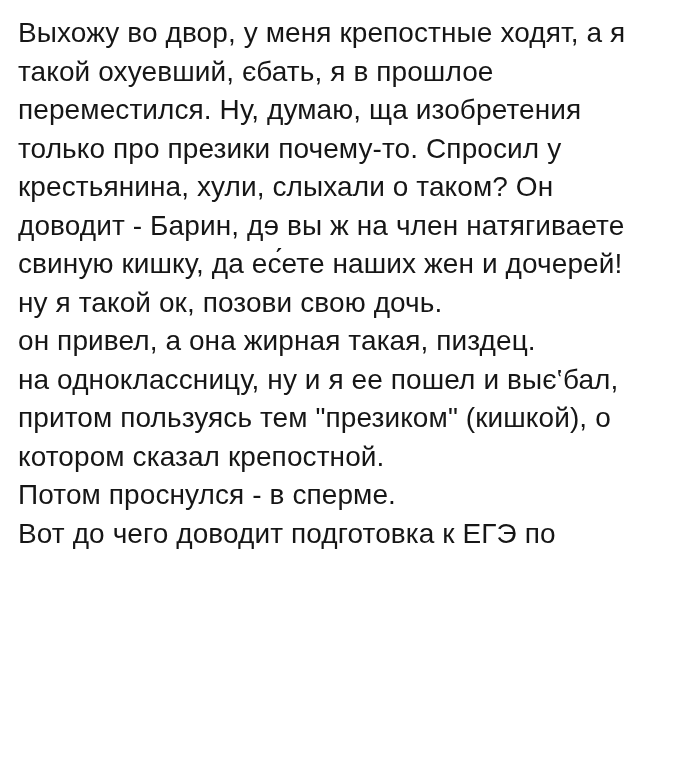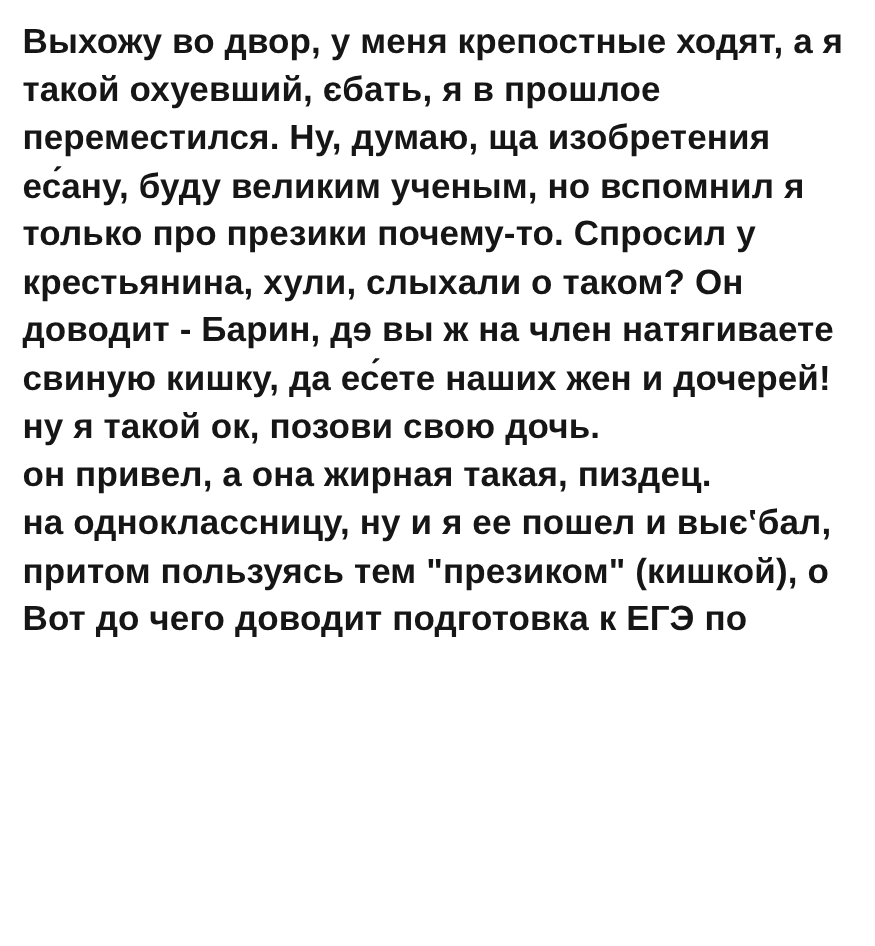--- a/index.html
+++ b/index.html
@@ -16,41 +16,42 @@
     .page {
       width: 700px;
       height: 757px;
       background: #ffffff;
       box-sizing: border-box;
     }
     .text-block {
       padding: 14px 16px 0 18px;
       font-size: 28px;
       line-height: 38.5px;
-      font-weight: 700;
+      font-weight: 400;
       color: #161616;
       letter-spacing: 0.1px;
     }
     .line {
       white-space: pre-wrap;
       min-height: 38.5px;
     }
   </style>
 </head>
 <body>
 
 <main class="page">
   <div class="text-block">
     <div class="line">Выхожу во двор, у меня крепостные ходят, а я</div>
     <div class="line">такой охуевший, єбать, я в прошлое</div>
     <div class="line">переместился. Ну, думаю, ща изобретения</div>
-    <div class="line">ес́ану, буду великим ученым, но вспомнил я</div>
     <div class="line">только про презики почему-то. Спросил у</div>
     <div class="line">крестьянина, хули, слыхали о таком? Он</div>
     <div class="line">доводит - Барин, дɘ вы ж на член натягиваете</div>
     <div class="line">свиную кишку, да ес́ете наших жен и дочерей!</div>
     <div class="line">ну я такой ок, позови свою дочь.</div>
     <div class="line">он привел, а она жирная такая, пиздец.</div>
     <div class="line">на одноклассницу, ну и я ее пошел и выє‛бал,</div>
     <div class="line">притом пользуясь тем "презиком" (кишкой), о</div>
+    <div class="line">котором сказал крепостной.</div>
+    <div class="line">Потом проснулся - в сперме.</div>
     <div class="line">Вот до чего доводит подготовка к ЕГЭ по</div>
   </div>
 </main>
 
 </body></html>

